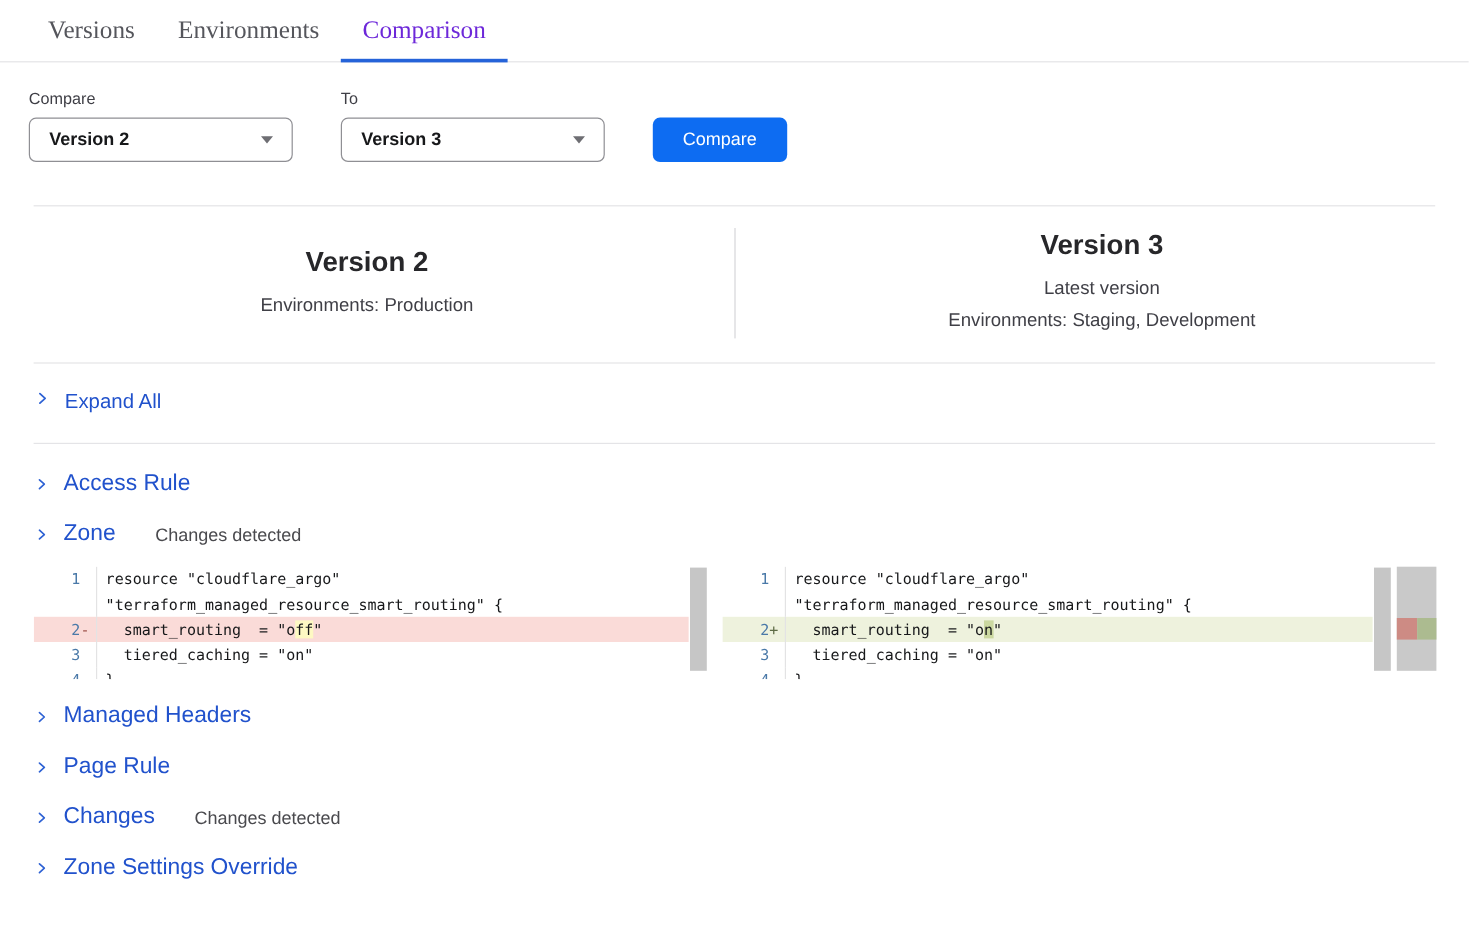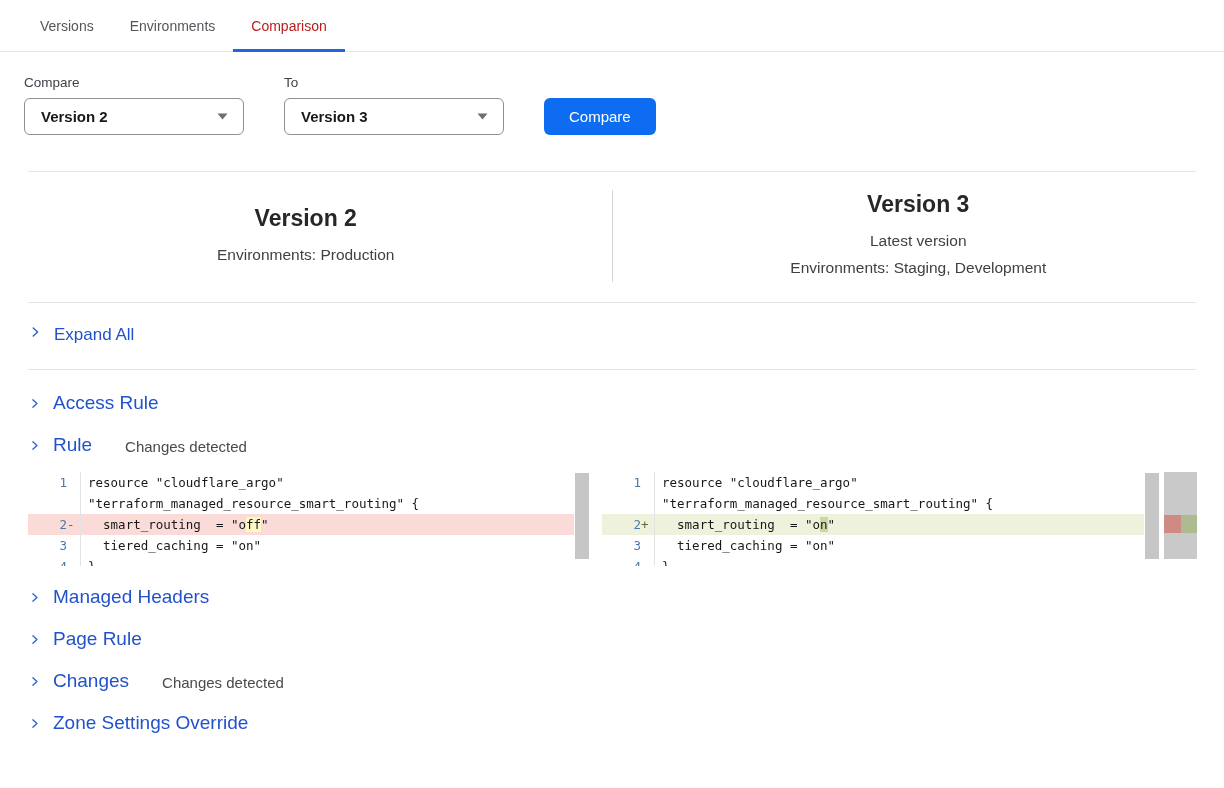--- a/index.html
+++ b/index.html
@@ -4,23 +4,23 @@
 <style>
   * { box-sizing: border-box; }
   html,body { margin:0; padding:0; }
   body {
     width:1224px; height:788px; background:#ffffff; overflow:hidden;
     font-family:"Liberation Sans", sans-serif; color:#1f2023;
   }
 
   
   .tabbar { display:flex; height:52px; padding-left:22px; border-bottom:1px solid #e4e4e7; align-items:stretch; }
-  .tab { position:relative; display:flex; align-items:center; padding:0 18px; font-size:14px;
-         color:#55565c; background:none; border:none; cursor:pointer; font-family:Liberation Sans, sans-serif; }
-  .tab.active { color:#b91c1c; }
+  .tab { position:relative; display:flex; align-items:center; padding:0 18px; font-size:21px;
+         color:#55565c; background:none; border:none; cursor:pointer; font-family:Liberation Serif, serif; }
+  .tab.active { color:#6d28d9; }
   .tab.active::after { content:""; position:absolute; left:0; right:0; bottom:-1px; height:3px; background:#2563d9; }
 
   
   .form-row { display:flex; align-items:flex-end; padding:23px 0 0 24px; gap:40px; }
   .field { display:flex; flex-direction:column; gap:8px; width:220px; }
   .field-label { font-size:13.5px; color:#3f3f46; }
   .select { height:37px; border:1px solid #8f8f94; border-radius:6px; background:#fff; cursor:pointer;
             display:flex; align-items:center; justify-content:space-between; padding:0 15px 0 16px;
             font-weight:bold; font-size:15px; color:#17181a; }
   .btn-primary { height:37px; padding:0 25px; border:none; border-radius:6px; background:#0d6cf2;
@@ -139,21 +139,21 @@
           </svg>
         </span>
         <span class="sec-label">Access Rule</span>
       </div>
       <div class="section-row">
         <span class="chev">
           <svg width="13" height="13" viewBox="0 0 16 16">
             <path d="M6 3.5l5 4.5-5 4.5" fill="none" stroke="currentColor" stroke-width="1.7" stroke-linecap="round" stroke-linejoin="round"></path>
           </svg>
         </span>
-        <span class="sec-label">Rule</span>
+        <span class="sec-label">Zone</span>
         <span class="sec-badge">Changes detected</span>
       </div>
       <div class="diff" id="argo-diff">
       <div class="pane pane-left">
         <div class="lines">
             <div class="drow context">
               <span class="gutter">
                 <span class="gnum">1</span>
                 <span class="gsign"></span>
               </span>

